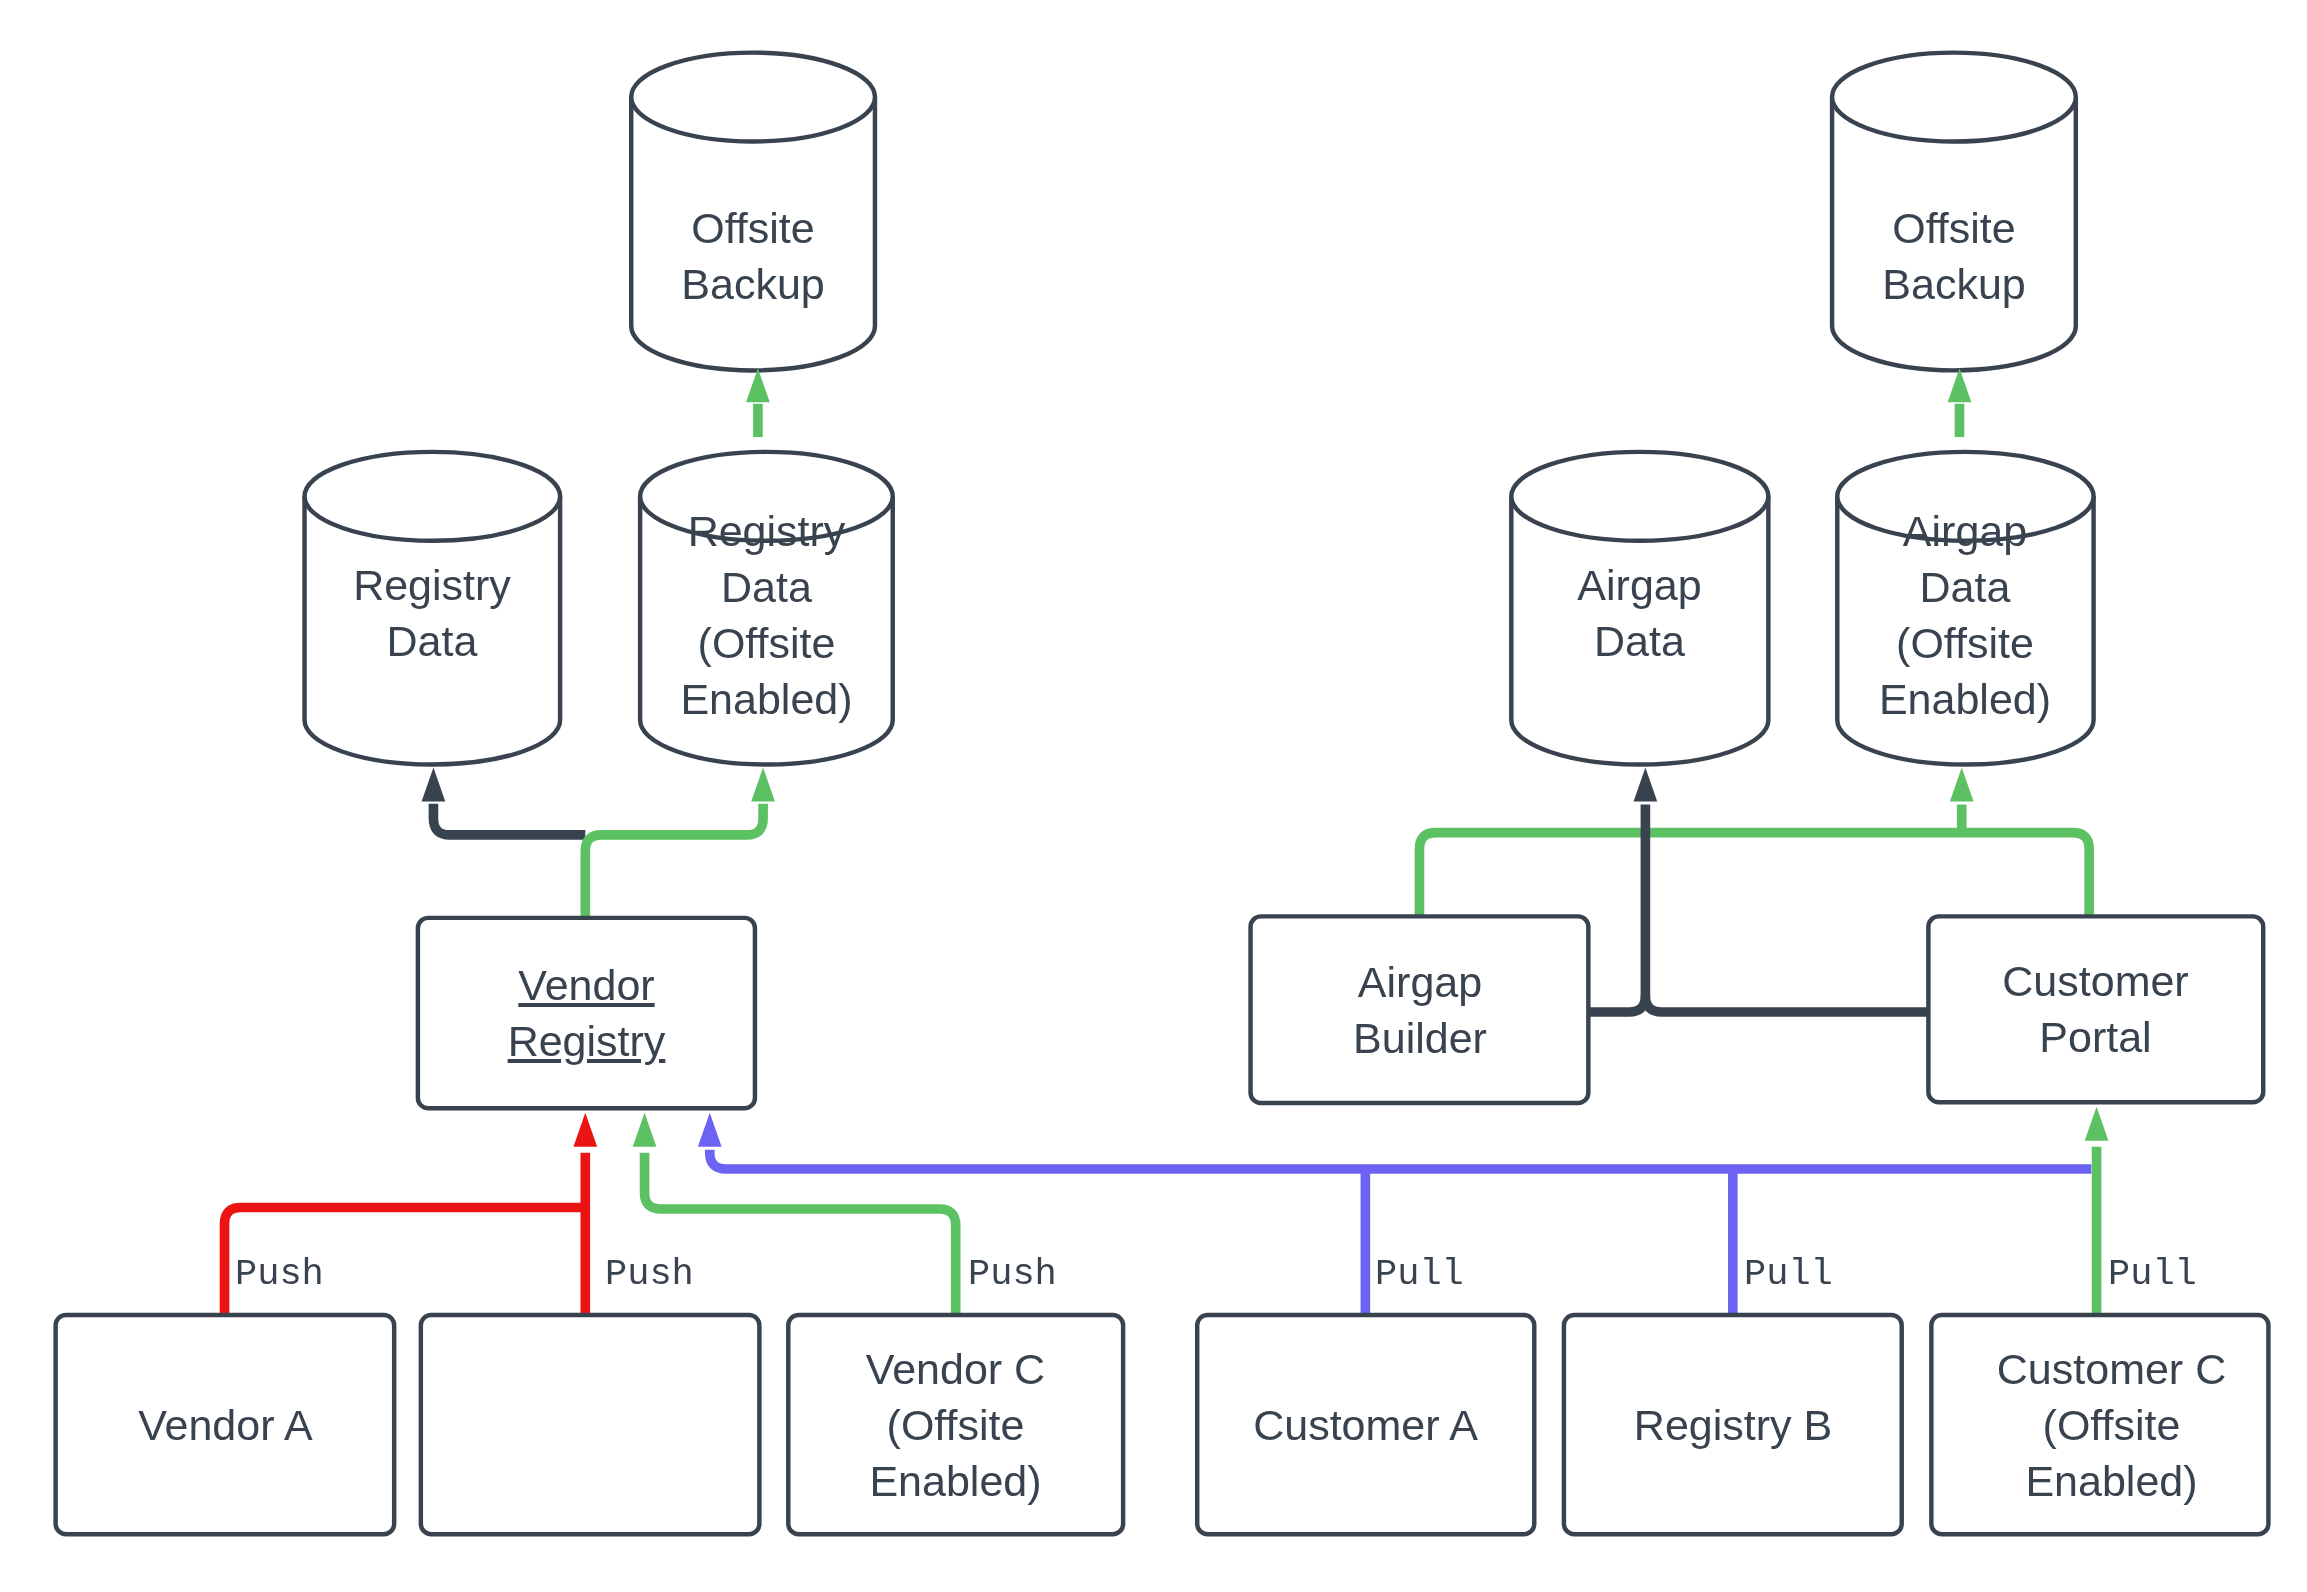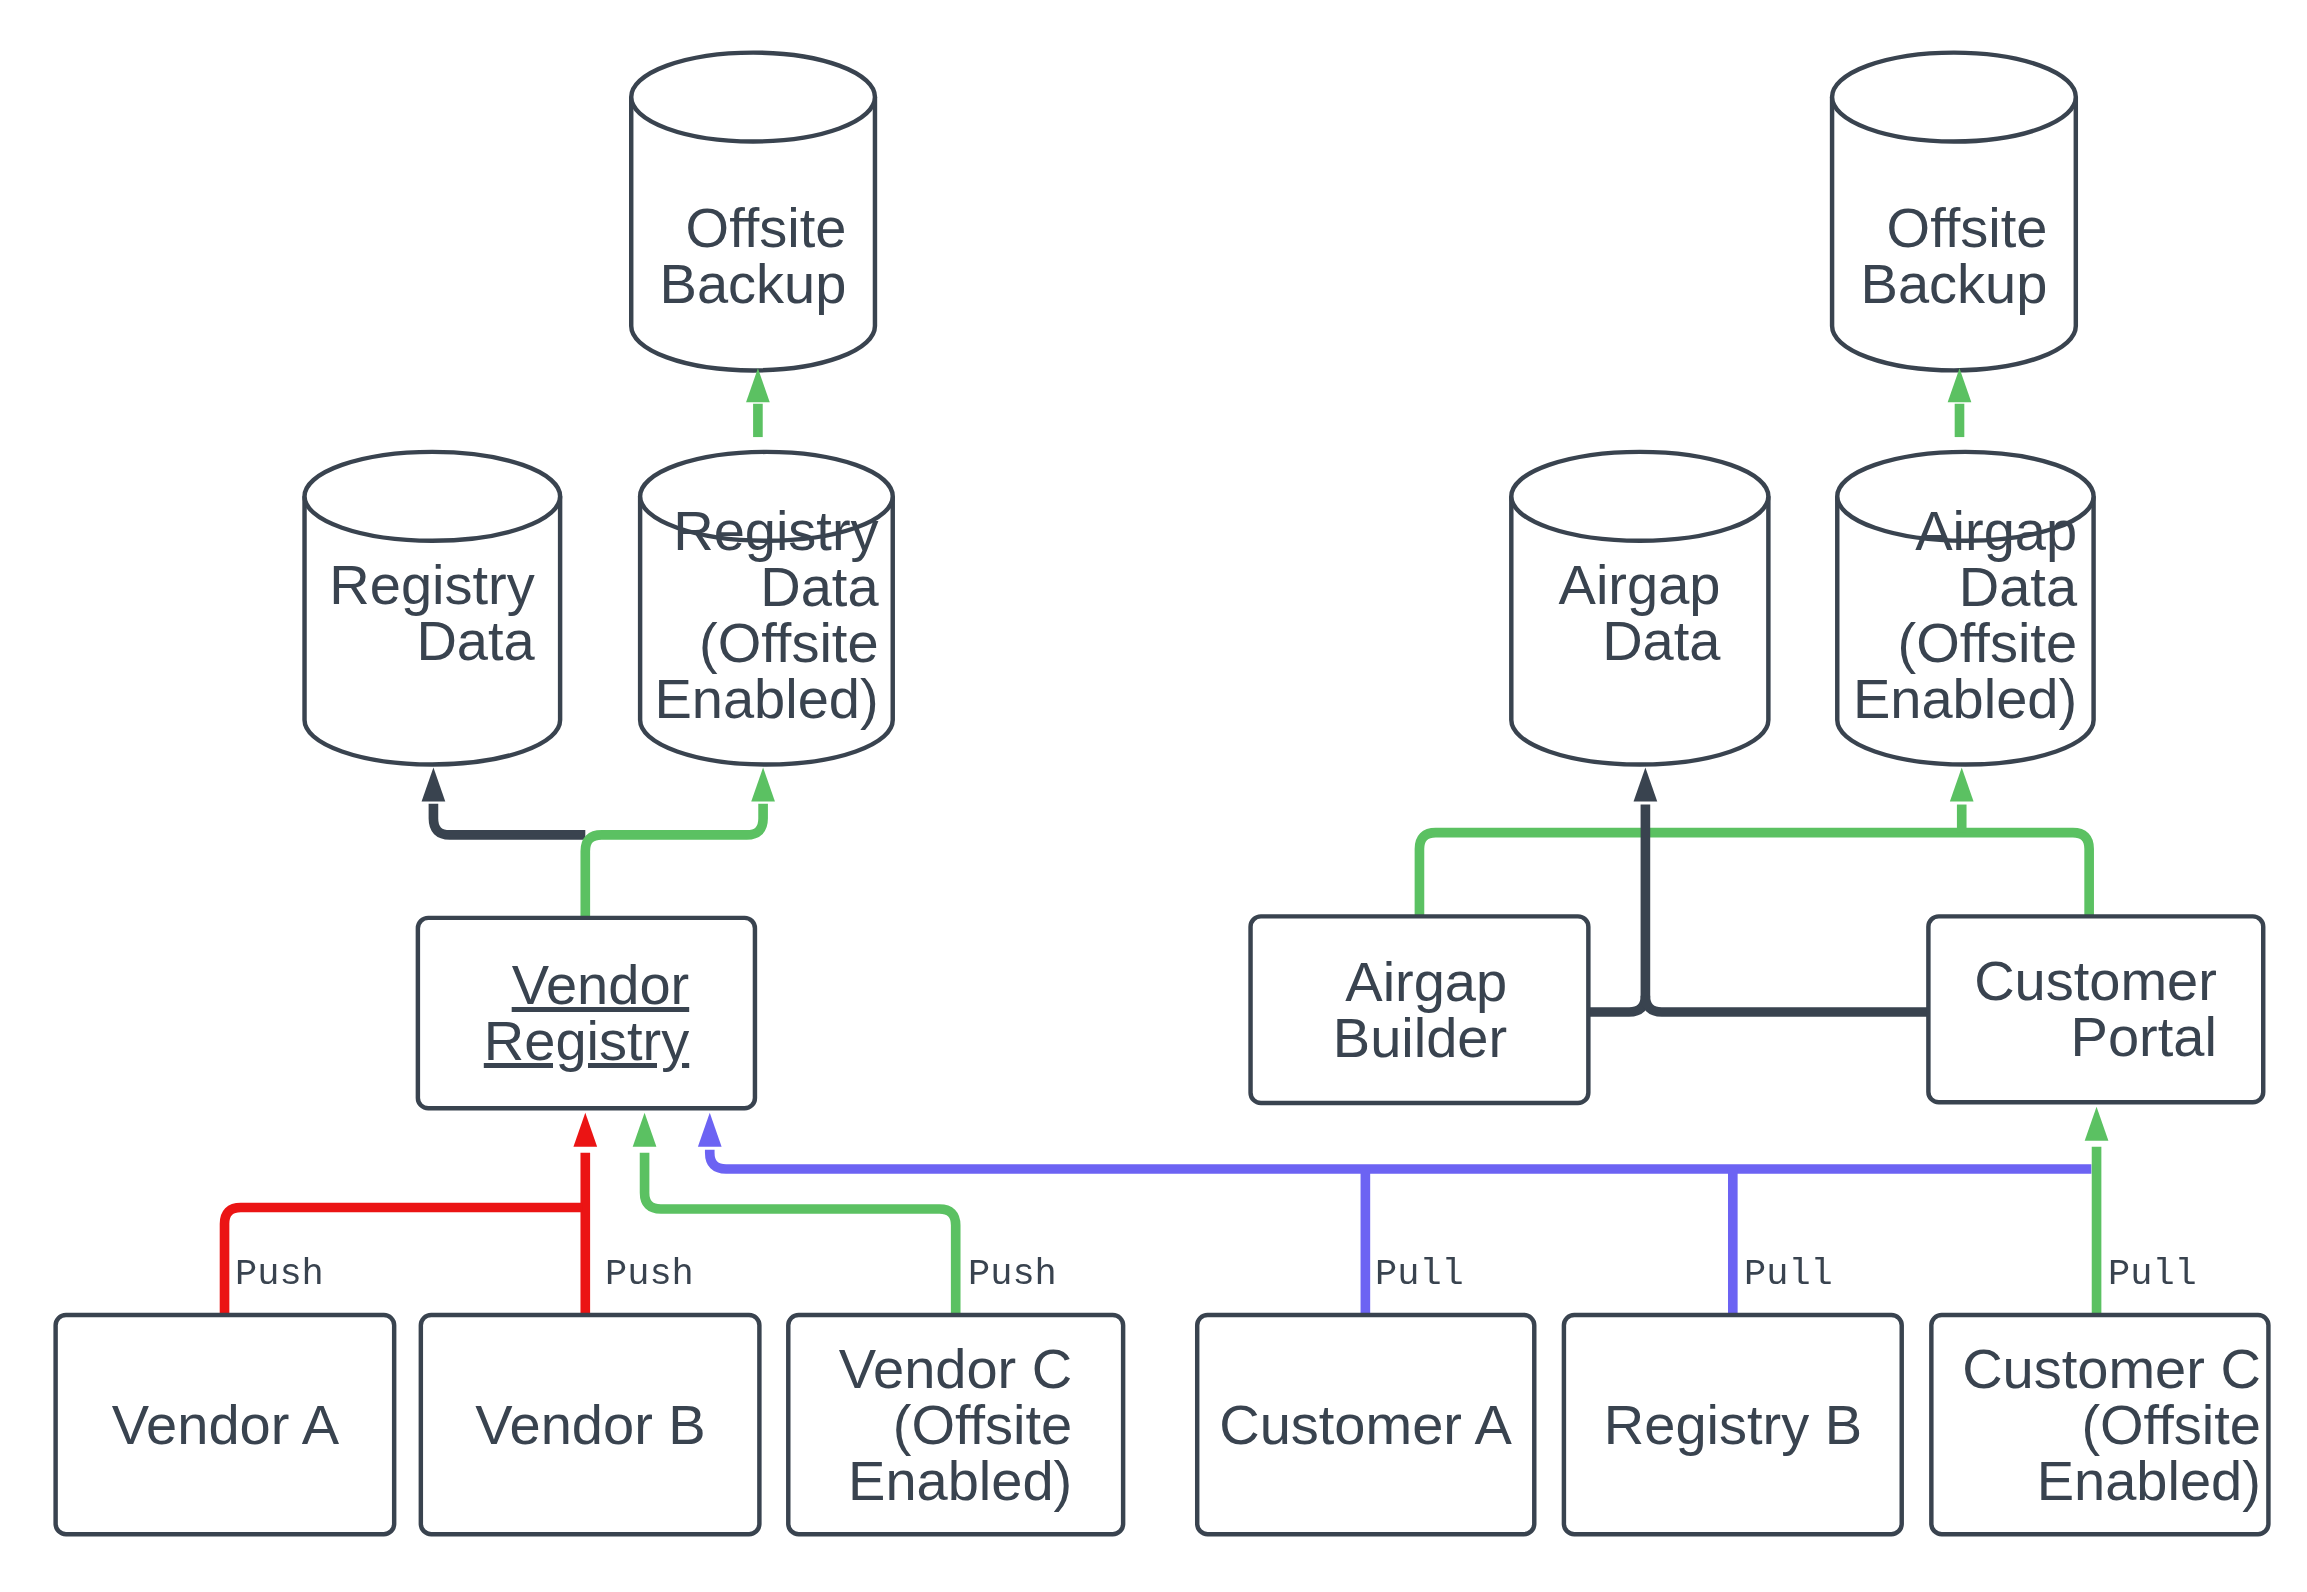--- a/index.html
+++ b/index.html
@@ -17,22 +17,22 @@
   .e-red{stroke:var(--red);}
   .e-blue{stroke:var(--blue);}
   .ah{stroke:none;}
   .f-ink{fill:var(--ink);}
   .f-green{fill:var(--green);}
   .f-red{fill:var(--red);}
   .f-blue{fill:var(--blue);}
   .shape{fill:#fff;stroke:var(--ink);stroke-width:6;}
   .node-label{
     position:absolute;display:flex;align-items:center;justify-content:center;
-    text-align:right;white-space:pre-line;color:var(--ink);
-    font-size:56px;line-height:56px;
+    text-align:center;white-space:pre-line;color:var(--ink);
+    font-size:43px;line-height:56px;
   }
   .edge-label{
     position:absolute;color:var(--ink);font-size:37px;line-height:39px;white-space:pre;font-family:Liberation Mono, monospace;
   }
 </style>
 </head>
 <body>
 
 <div id="canvas" style="transform: scale(1);">
 
@@ -115,21 +115,20 @@
 Backup</div>
   <div class="node-label" style="left:304px;top:465px;width:256px;height:296px;">Registry
 Data</div>
   <div class="node-label" style="left:640px;top:467px;width:253px;height:296px;">Registry
 Data
 (Offsite
 Enabled)</div>
   <div class="node-label" style="left:418px;top:918px;width:337px;height:190px;text-decoration:underline;">Vendor
 Registry</div>
   <div class="node-label" style="left:56px;top:1315px;width:339px;height:219px;">Vendor A</div>
-  <div class="node-label" style="left:421px;top:1315px;width:339px;height:219px;">Vendor B</div>
   <div class="node-label" style="left:788px;top:1315px;width:335px;height:219px;">Vendor C
 (Offsite
 Enabled)</div>
   <div class="node-label" style="left:1832px;top:141px;width:244px;height:230px;">Offsite
 Backup</div>
   <div class="node-label" style="left:1511px;top:465px;width:257px;height:296px;">Airgap
 Data</div>
   <div class="node-label" style="left:1837px;top:467px;width:256px;height:296px;">Airgap
 Data
 (Offsite

